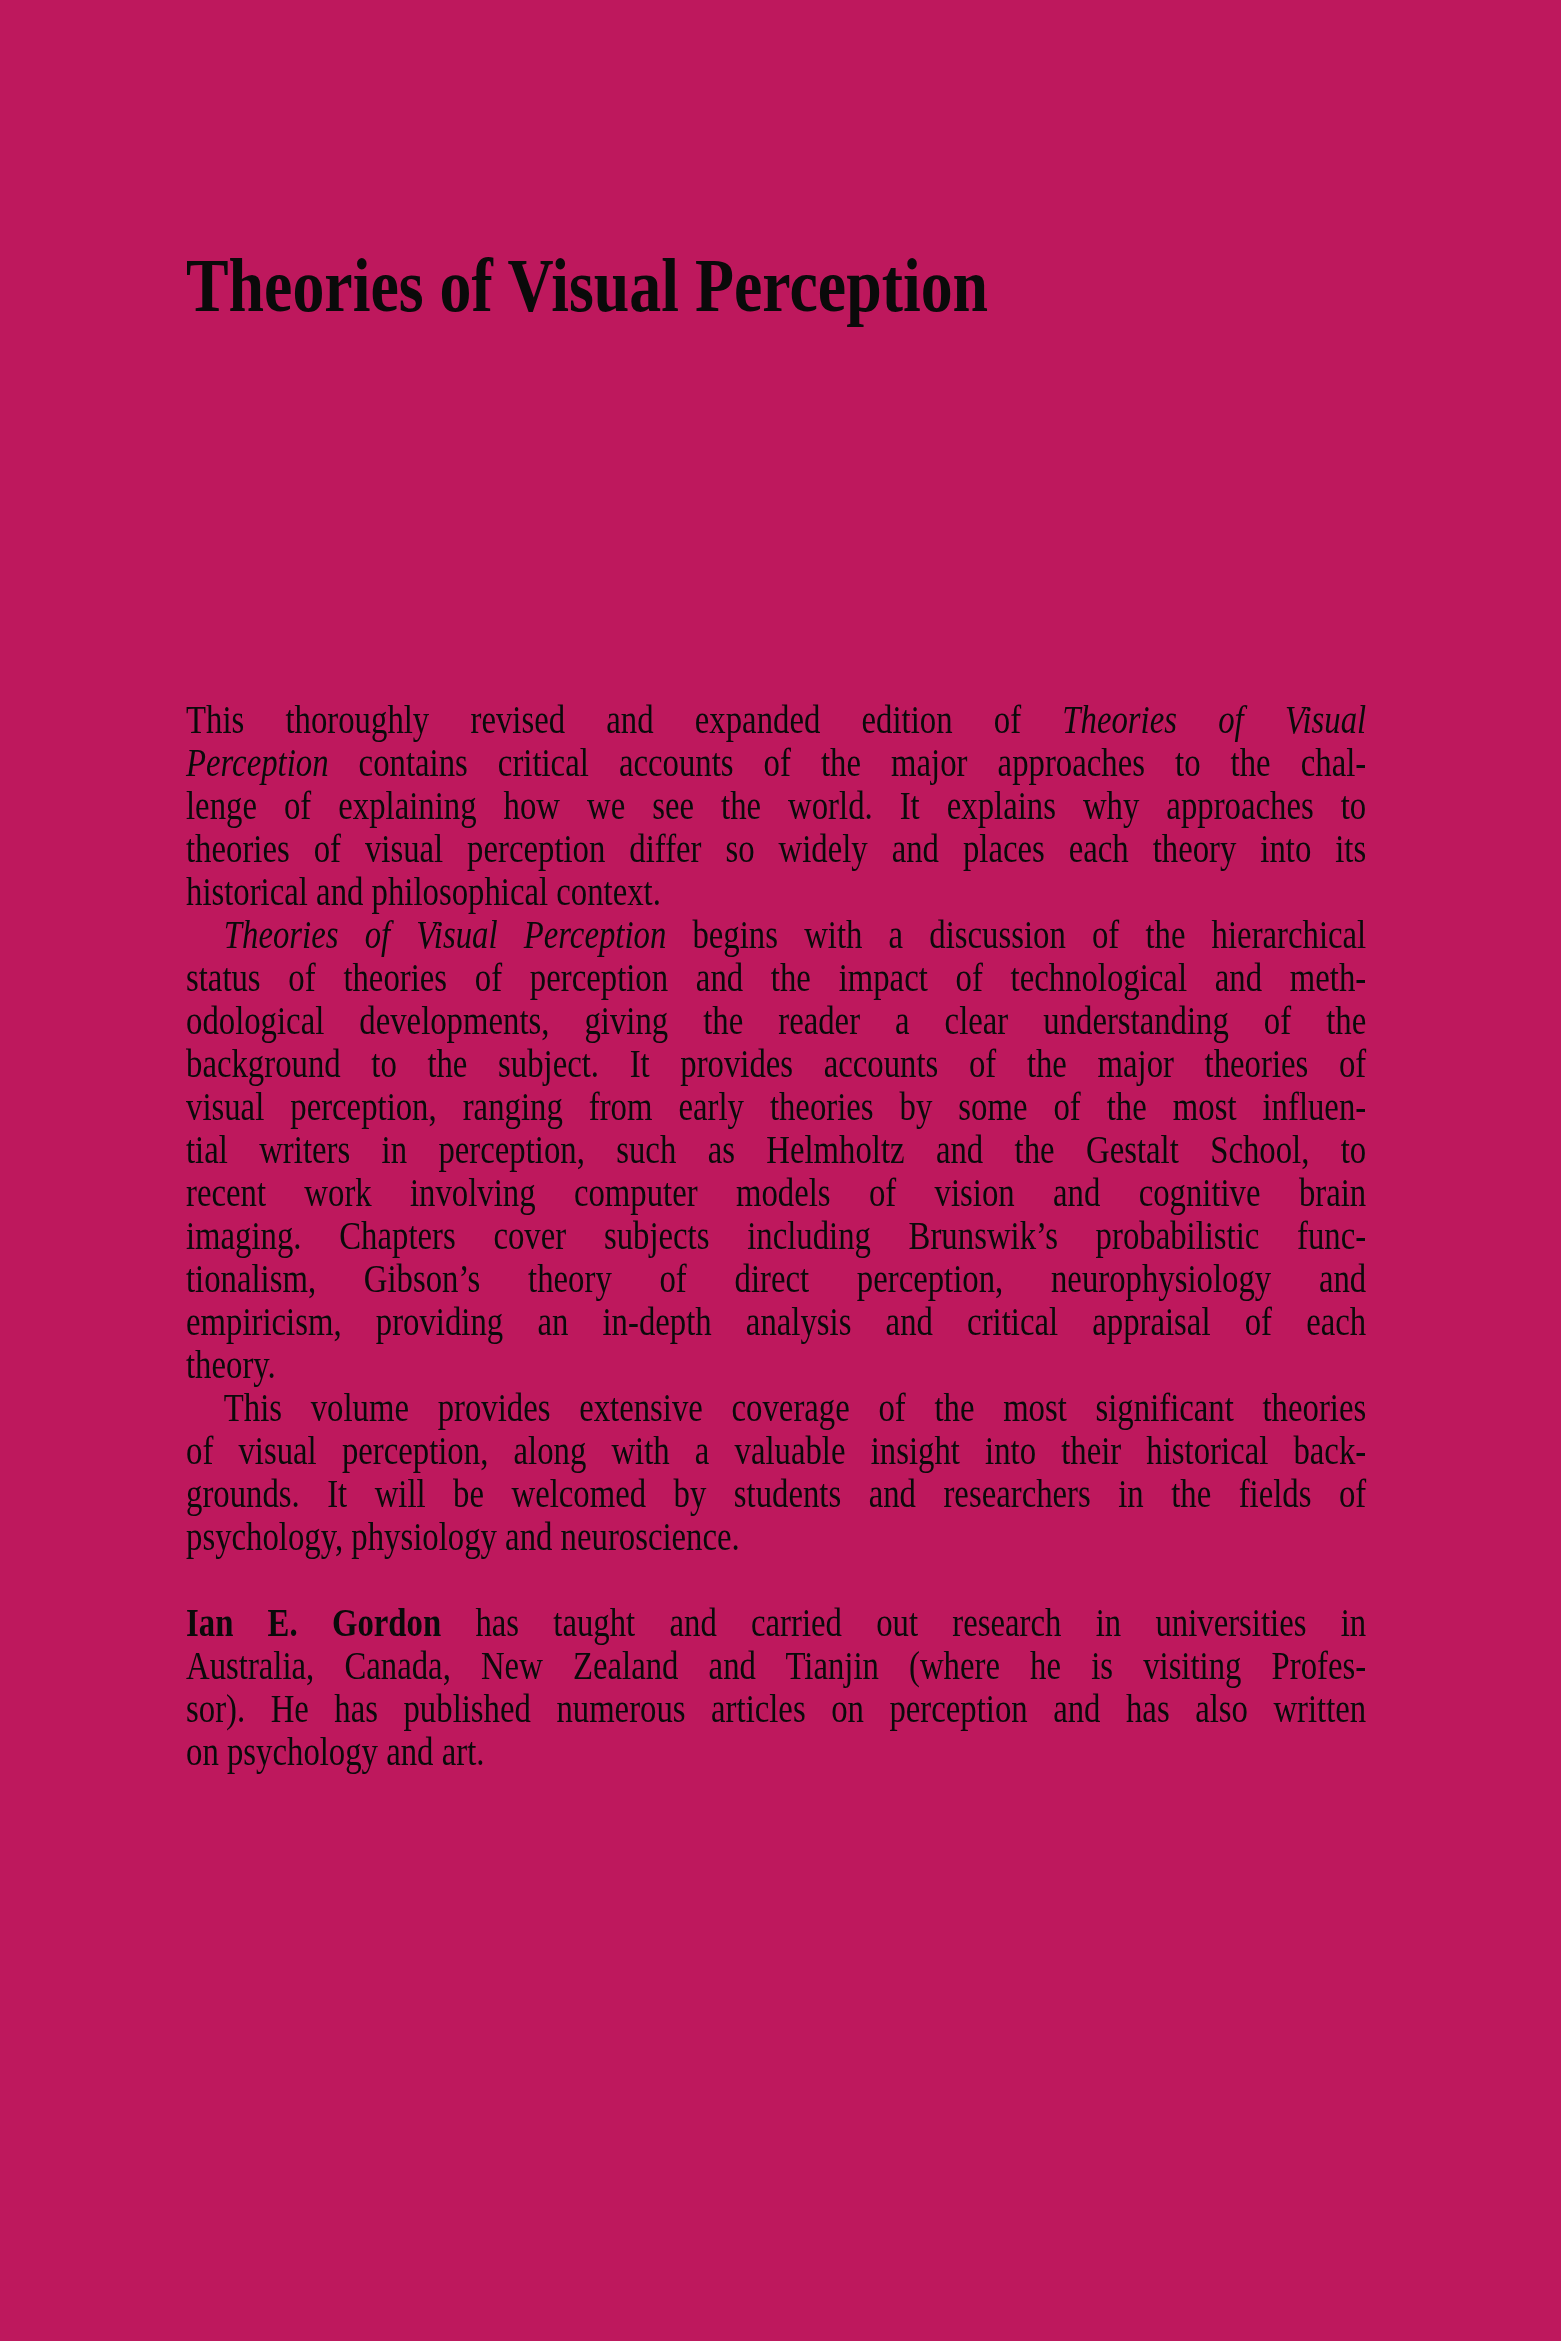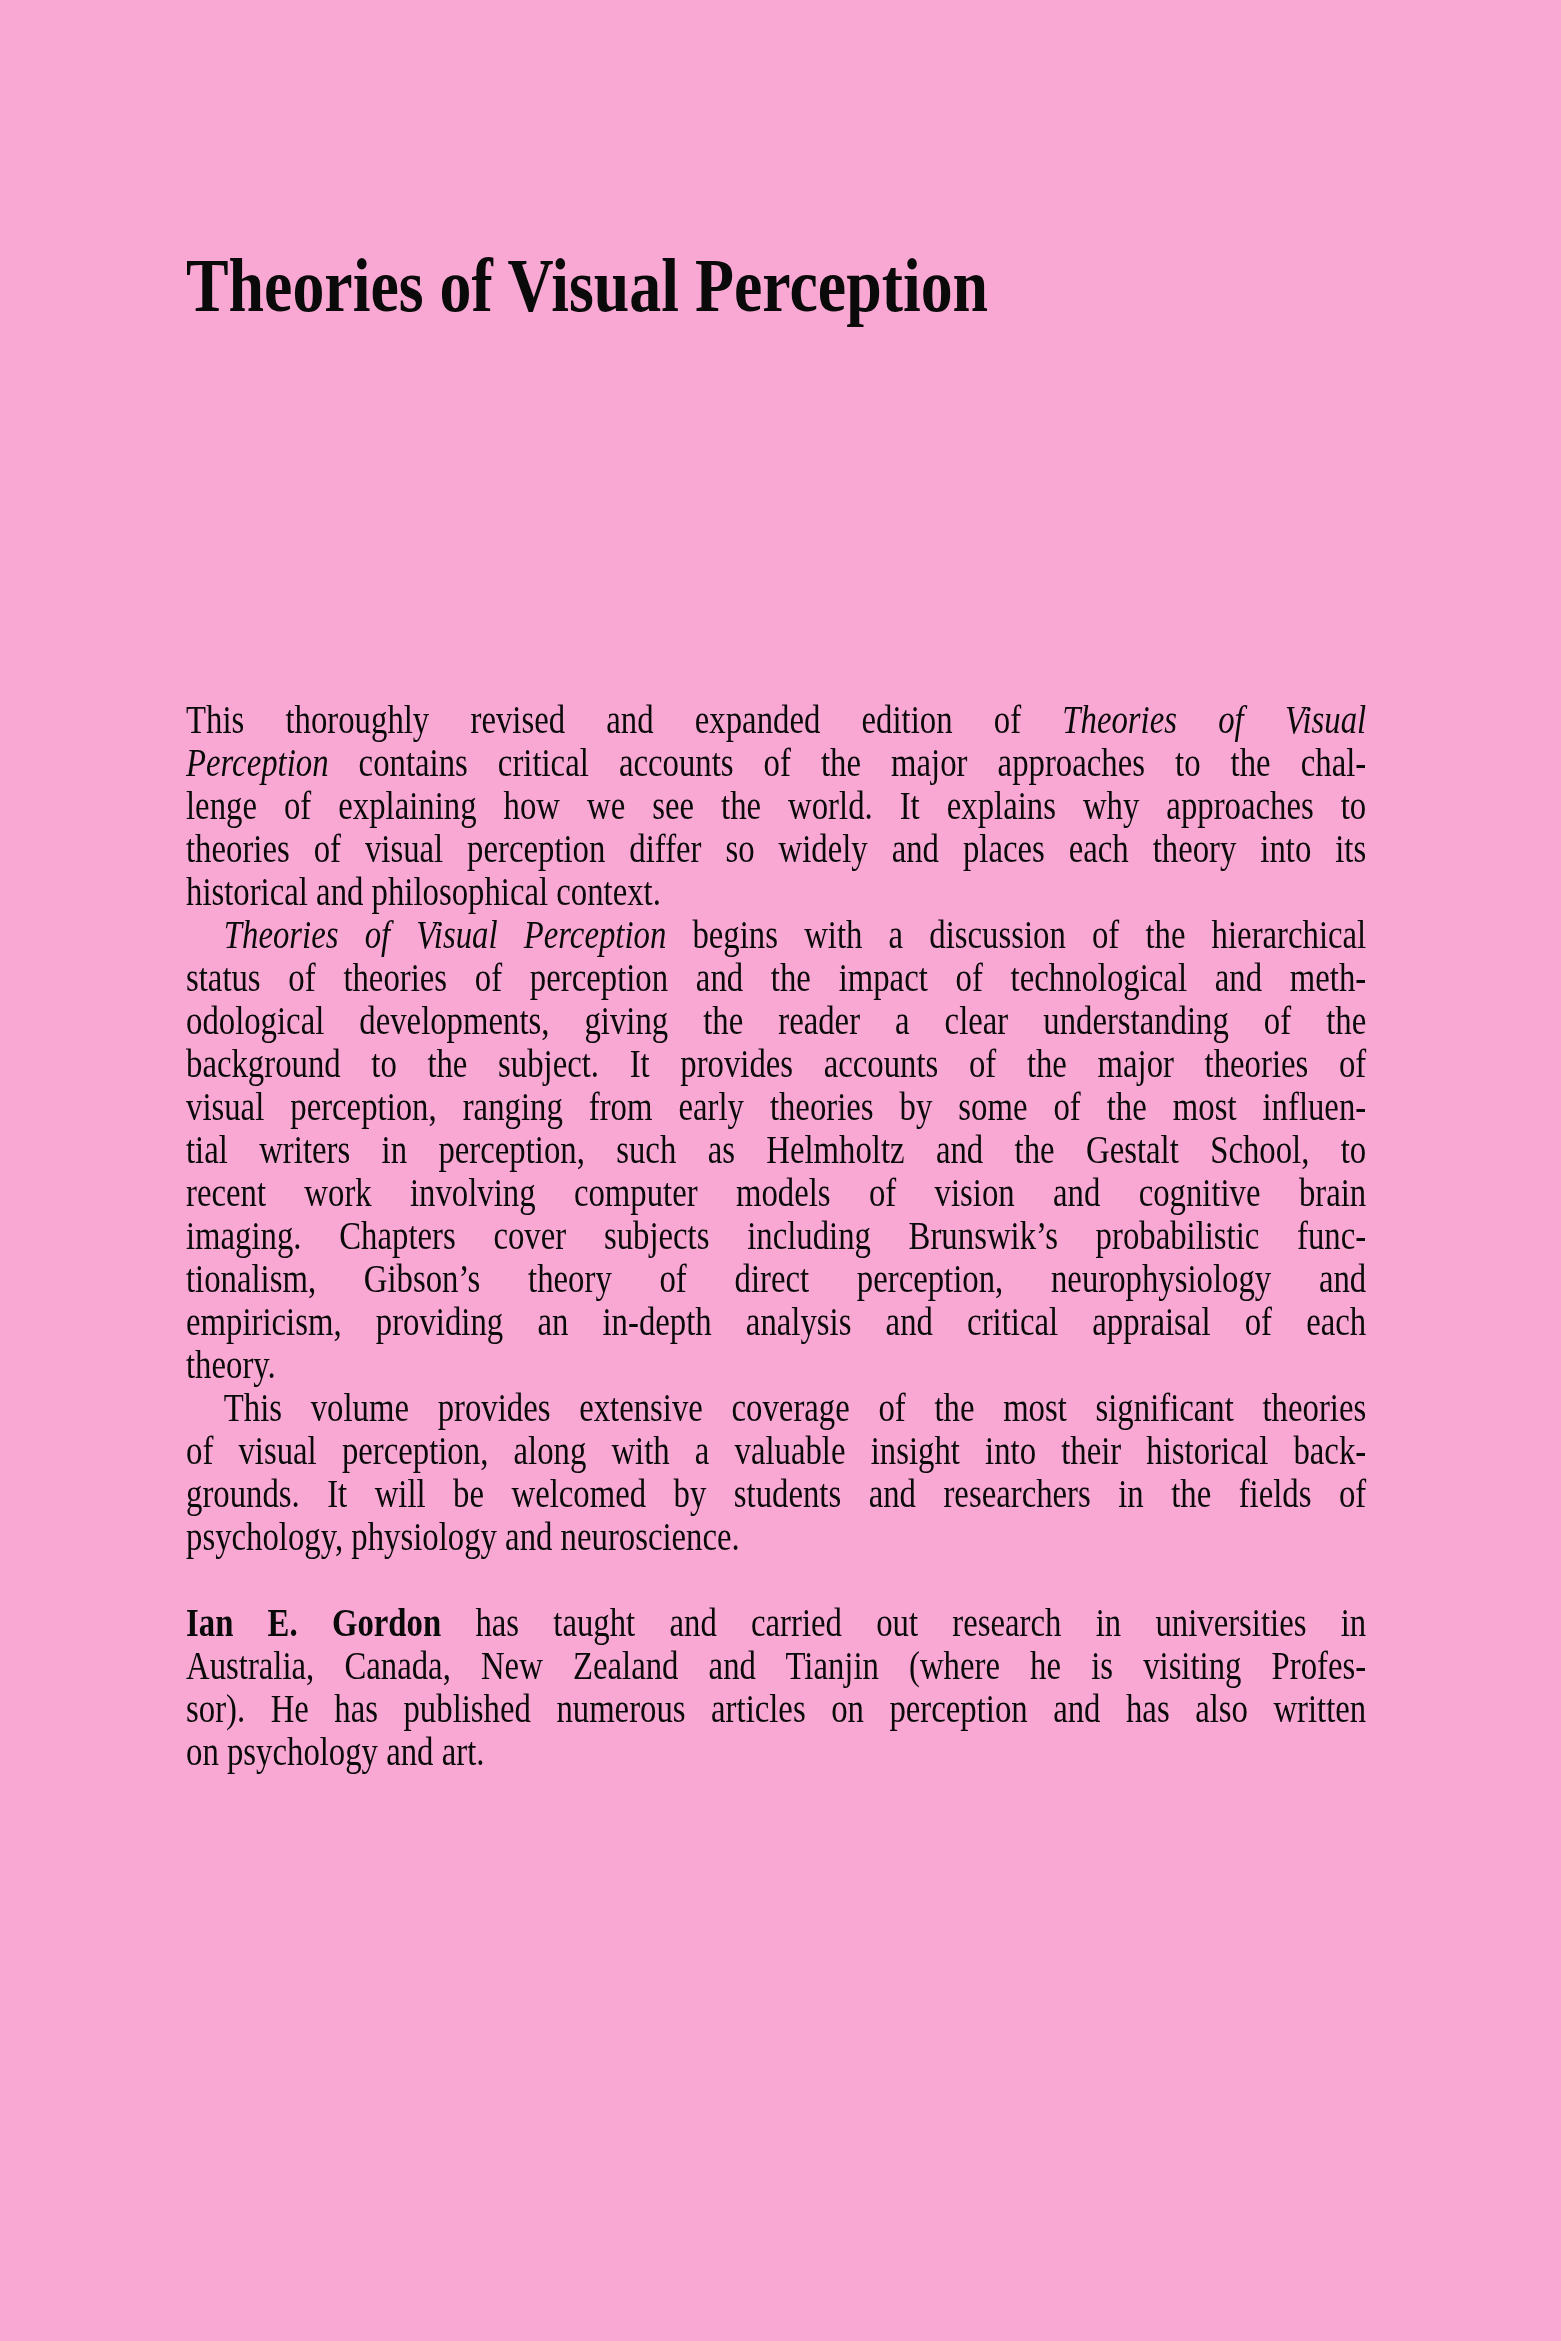--- a/index.html
+++ b/index.html
@@ -46,21 +46,21 @@
   }
   .line-last { text-align-last: left; }
   .line-indent { text-indent: 45px; }
   .seg-regular { font-style: normal; font-weight: normal; }
   .seg-italic { font-style: italic; }
   .seg-bold { font-weight: bold; }
 </style>
 </head>
 <body>
 
-<div class="page" style="background: #f9a8d4;">
+<div class="page" style="background: #be185d;">
   <div class="content" style="color: rgb(10, 10, 10);">
     <h1 class="title">Theories of Visual Perception</h1>
     <div class="text-block">
         <div class="paragraph">
           <div class="line"><span class="seg-regular">This thoroughly revised and expanded edition of </span><span class="seg-italic">Theories of Visual</span></div>
           <div class="line"><span class="seg-italic">Perception</span><span class="seg-regular"> contains critical accounts of the major approaches to the chal-</span></div>
           <div class="line"><span class="seg-regular">lenge of explaining how we see the world. It explains why approaches to</span></div>
           <div class="line"><span class="seg-regular">theories of visual perception differ so widely and places each theory into its</span></div>
           <div class="line line-last"><span class="seg-regular">historical and philosophical context.</span></div>
         </div>

